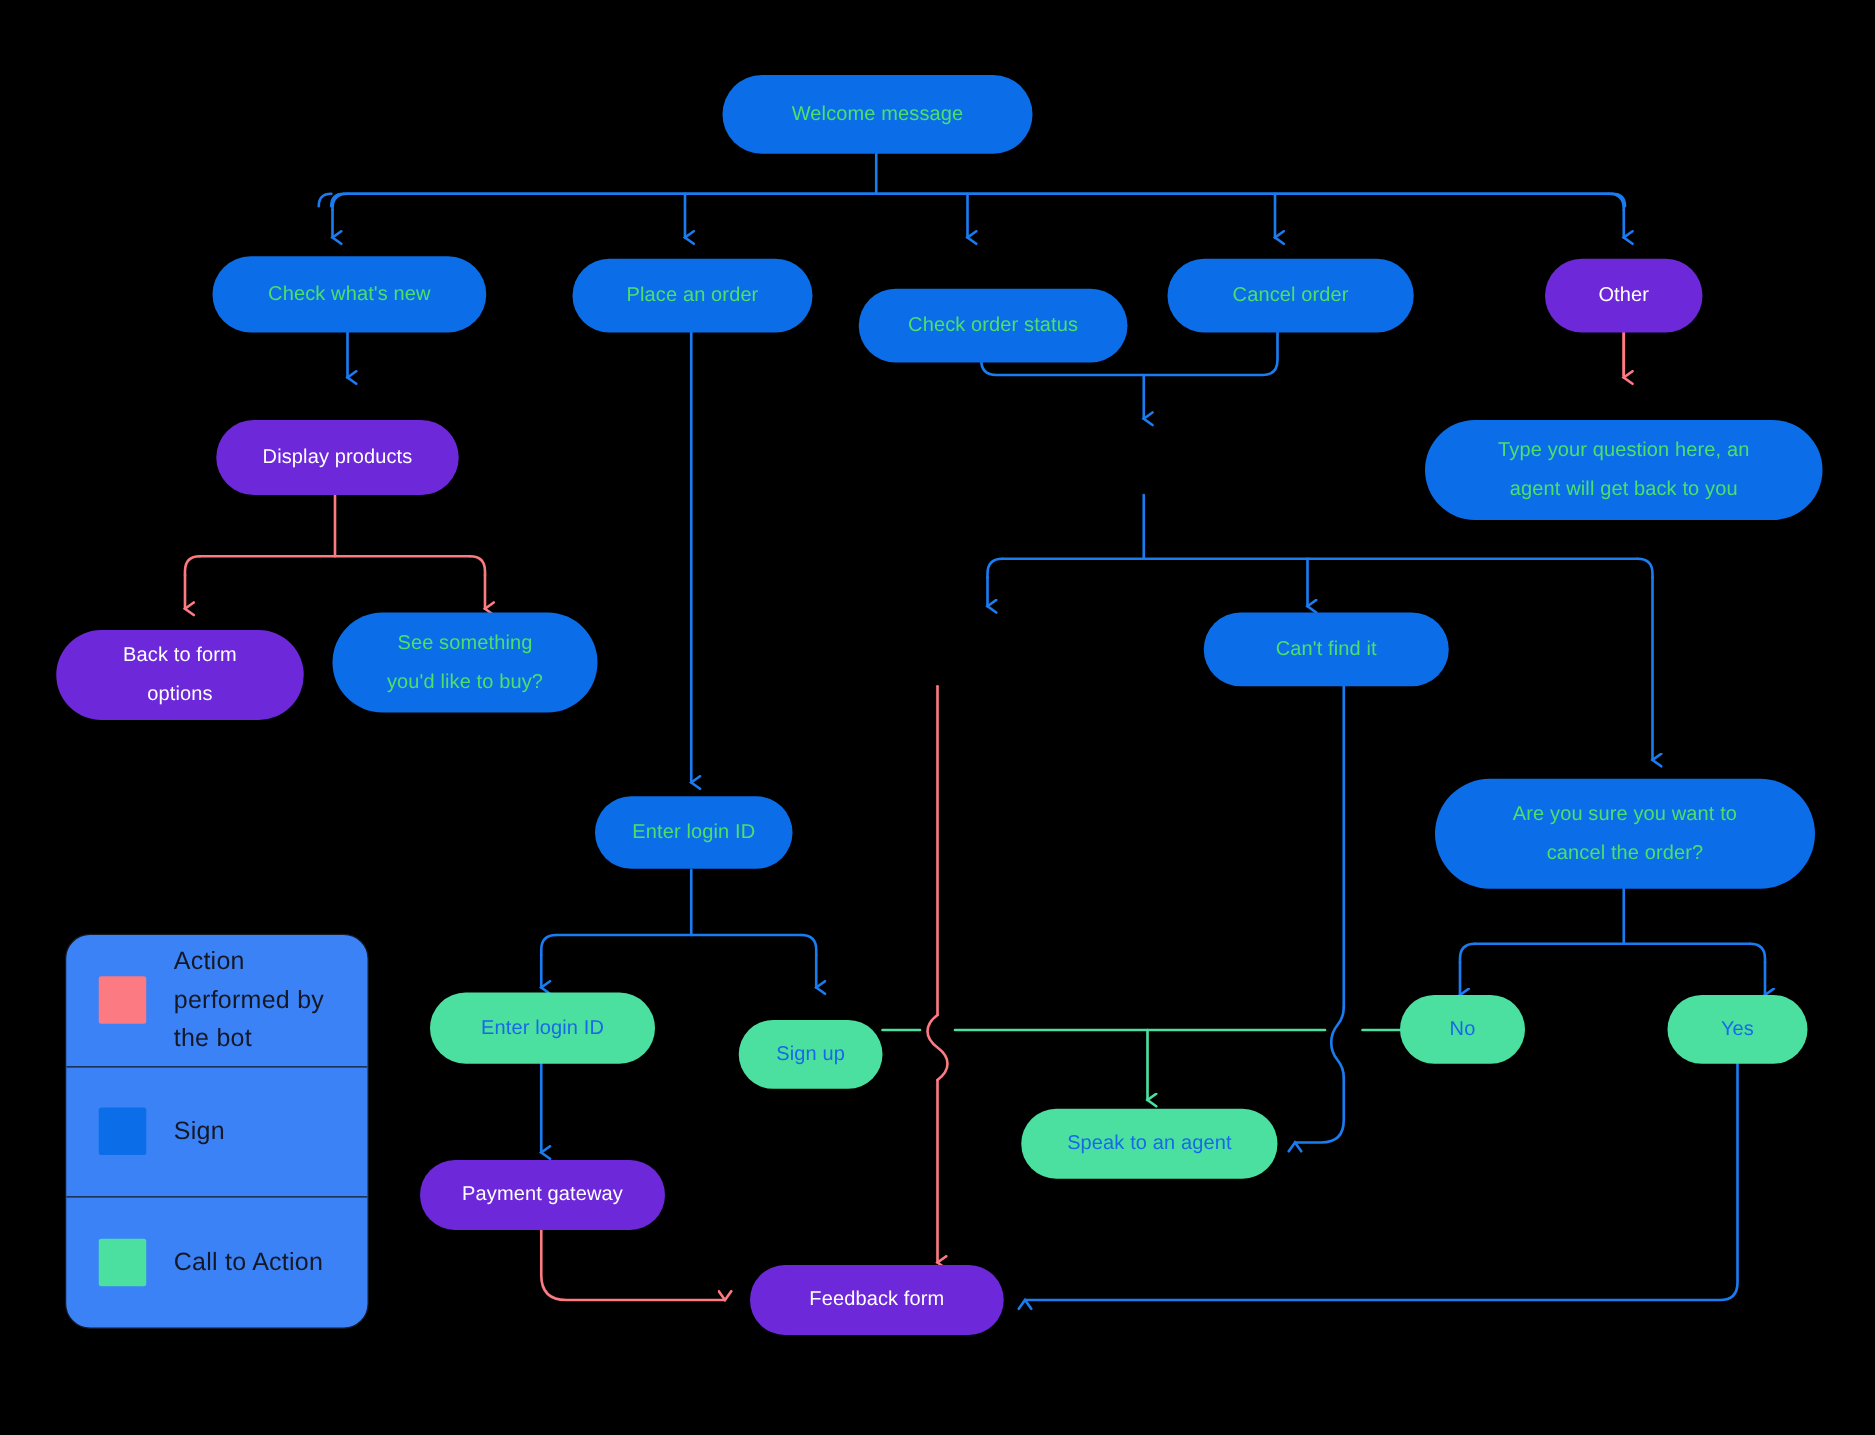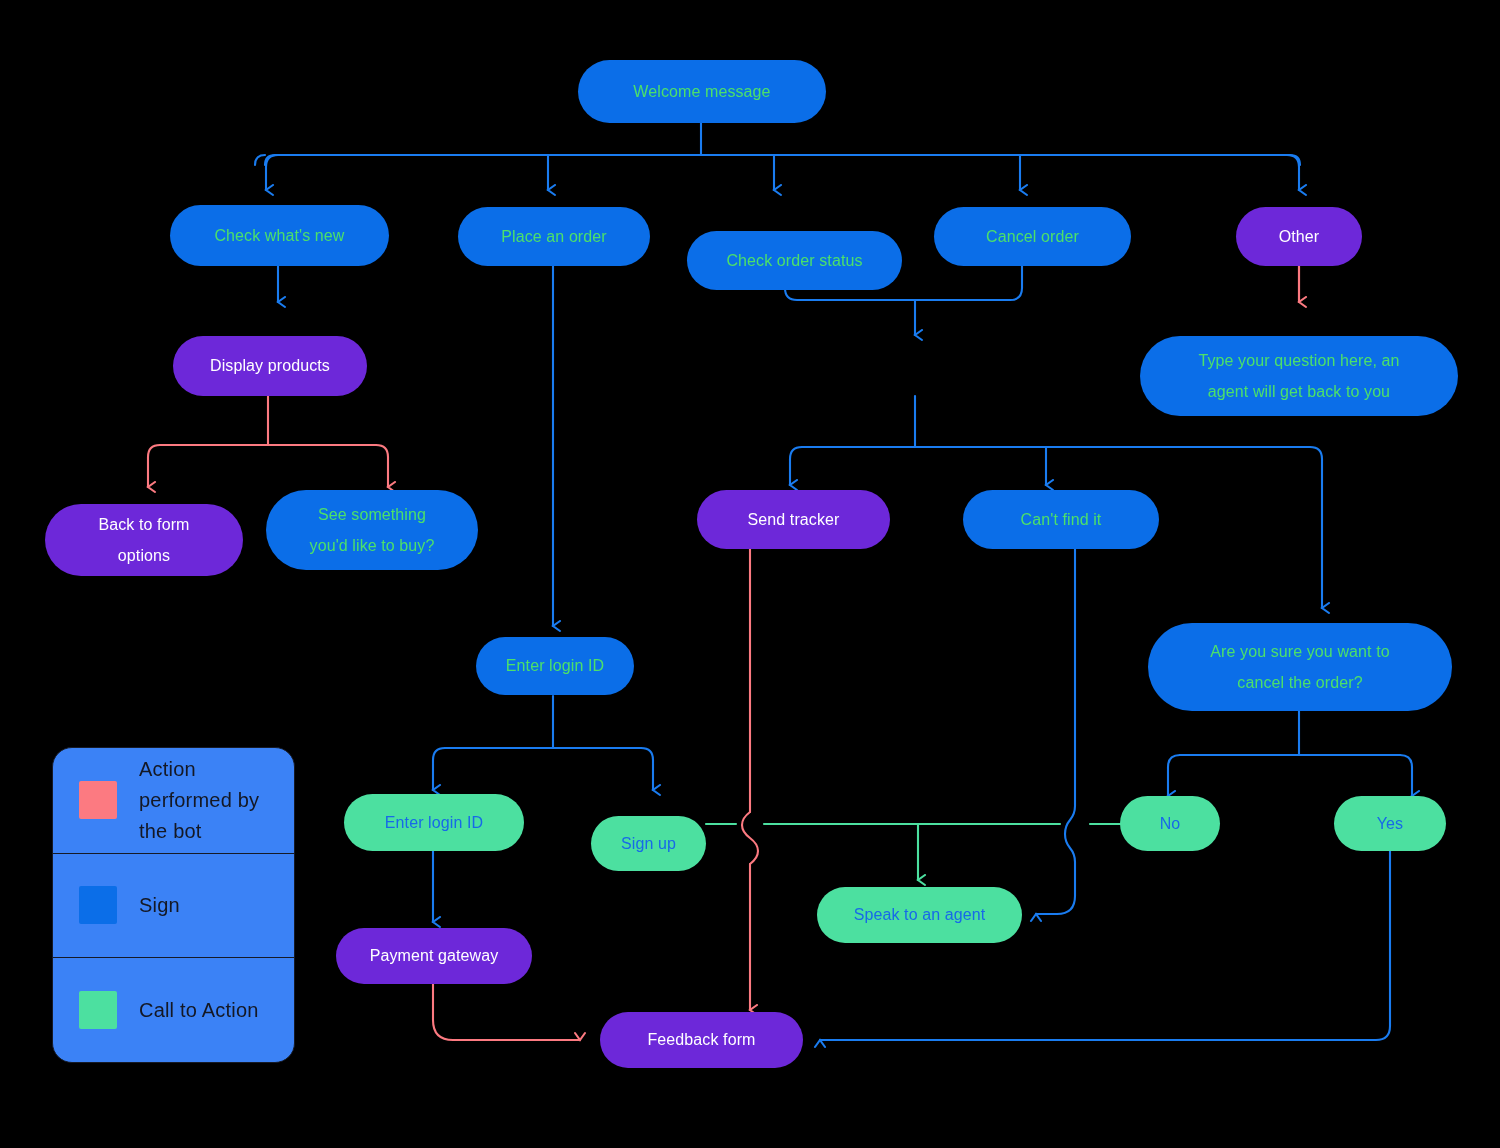--- a/index.html
+++ b/index.html
@@ -208,23 +208,20 @@
   <div class="node red" style="left:45px; top:504px; width:198px; height:72px;">
     <span>Back to form
 options</span>
   </div>
 
   <div class="node blue" style="left:266px; top:490px; width:212px; height:80px;">
     <span>See something
 you'd like to buy?</span>
   </div>
 
-  <div class="node red" style="left:697px; top:490px; width:193px; height:59px;">
-    <span>Send tracker</span>
-  </div>
 
   <div class="node blue" style="left:963px; top:490px; width:196px; height:59px;">
     <span>Can't find it</span>
   </div>
 
   <div class="node blue" style="left:476px; top:637px; width:158px; height:58px;">
     <span>Enter login ID</span>
   </div>
 
   <div class="node blue" style="left:1148px; top:623px; width:304px; height:88px;">

